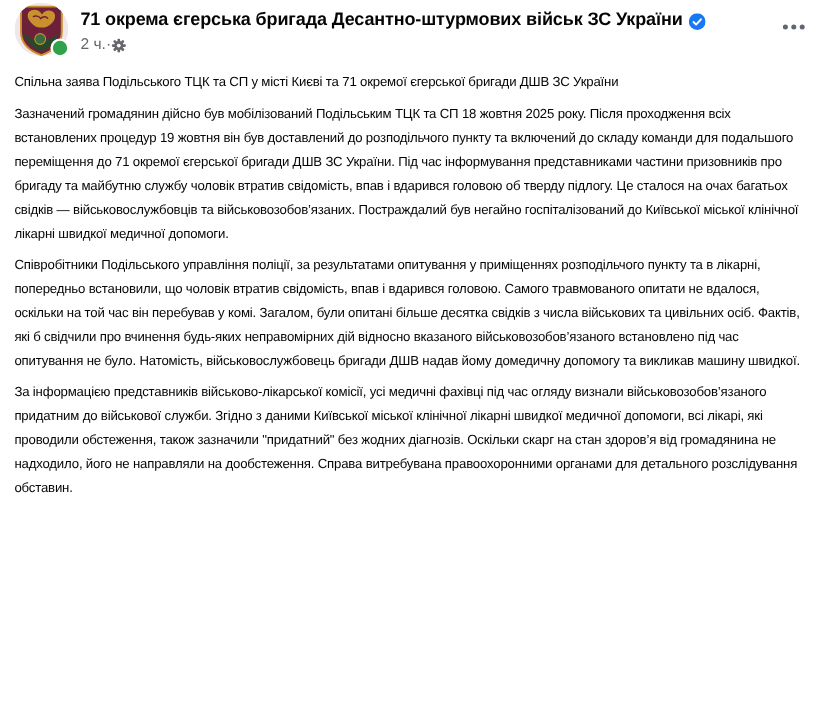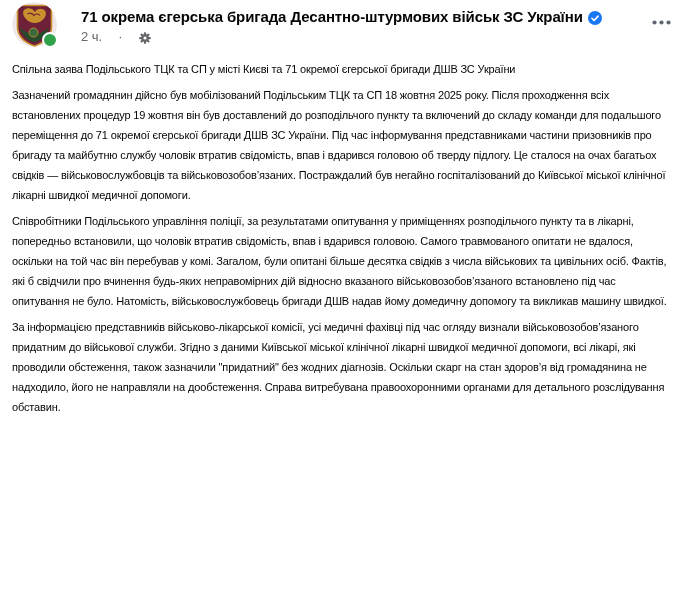--- a/index.html
+++ b/index.html
@@ -15,29 +15,29 @@
 
   
   .post-header { display: flex; align-items: flex-start; padding-top: 2px; position: relative; }
   .avatar-wrap { width: 45px; height: 45px; position: relative; flex: 0 0 45px; cursor: pointer; }
   .avatar-wrap svg { display: block; border-radius: 50%; }
   .online-dot {
     position: absolute; right: -1px; bottom: -1px;
     width: 12px; height: 12px; border-radius: 50%;
     background: #31A24C; border: 2px solid #ffffff; box-sizing: content-box;
   }
-  .header-text { margin-left: 24px; padding-top: 5px; min-width: 0; }
+  .header-text { margin-left: 10px; padding-top: 5px; min-width: 0; }
   .title-row { display: flex; align-items: center; gap: 5px; }
   .page-name {
     font-size: 15px; font-weight: 700; line-height: 20px;
     letter-spacing: -0.1px; color: #050505; cursor: pointer; white-space: nowrap;
   }
   .verified { display: inline-flex; margin-top: 1px; }
   .meta-row {
-    display: flex; align-items: center; gap: 16px;
+    display: flex; align-items: center; gap: 0;
     font-size: 13px; color: #65676B; margin-top: 2px; line-height: 16px;
   }
   .timestamp { cursor: pointer; }
   .gear { display: inline-flex; margin-top: 1px; }
   .menu-btn {
     position: absolute; right: -2px; top: 10px;
     width: 32px; height: 24px; display: flex; align-items: center; justify-content: center;
     cursor: pointer; border-radius: 4px;
   }
 

